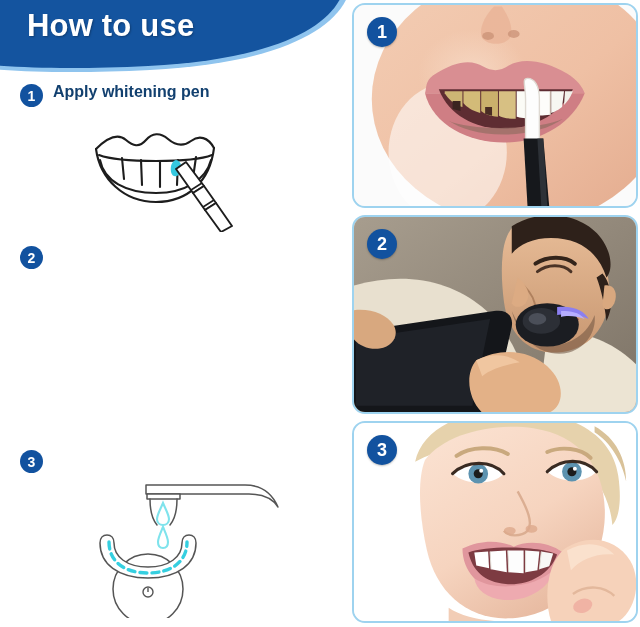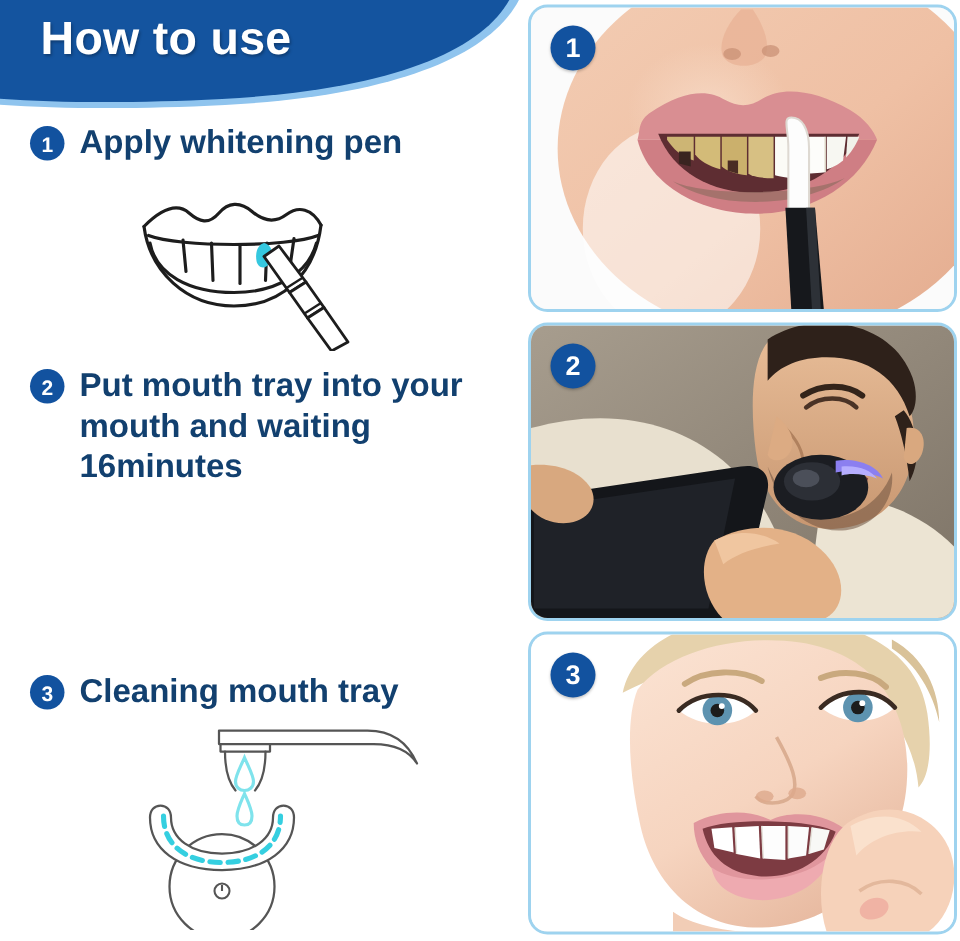--- a/index.html
+++ b/index.html
@@ -29,21 +29,21 @@
   .step-head { display:flex; align-items:flex-start; gap:10px; padding-left:20px; }
   .badge {
     flex:0 0 auto;
     width:23px; height:23px; border-radius:50%;
     background:#12529f; color:#fff;
     font-size:14px; font-weight:bold;
     display:flex; align-items:center; justify-content:center;
     line-height:1; margin-top:2px;
   }
   .step-text {
-    font-size:22px; font-weight:bold; color:#12406f;
+    font-size:16px; font-weight:bold; color:#12406f;
     line-height:1.22; letter-spacing:0px;
   }
   .art { position:relative; width:346px; }
 
   
   #step-1 { top:4px; }
   #step-2 { top:166px; }
   #step-3 { top:370px; }
 
   
@@ -117,28 +117,26 @@
             <path d="M191,83 L202,76"></path>
             <path d="M203,100 L214,93"></path>
           </g>
         </svg>
       </div>
     </div>
 
     <div class="step" id="step-2">
       <div class="step-head">
         <div class="badge">2</div>
-        <div class="step-text">Put mouth tray into your mouth and waiting 16minutes</div>
       </div>
     </div>
 
     <div class="step" id="step-3">
       <div class="step-head">
         <div class="badge">3</div>
-        <div class="step-text">Cleaning mouth tray</div>
       </div>
       <div class="art">
         <svg width="346" height="145" viewBox="0 0 346 145">
           <g fill="#ffffff" stroke="#555555" stroke-width="1.5" stroke-linejoin="round" stroke-linecap="round">
 
             <path d="M146,12 L245,12 C262,12 272,20 278,34 C273,26 264,21 249,21 L146,21 Z"></path>
 
             <path d="M147,21 L180,21 L180,26 L147,26 Z"></path>
             <path d="M150,26 C150,38 152,46 157,52"></path>
             <path d="M177,26 C177,38 175,46 170,52"></path>

